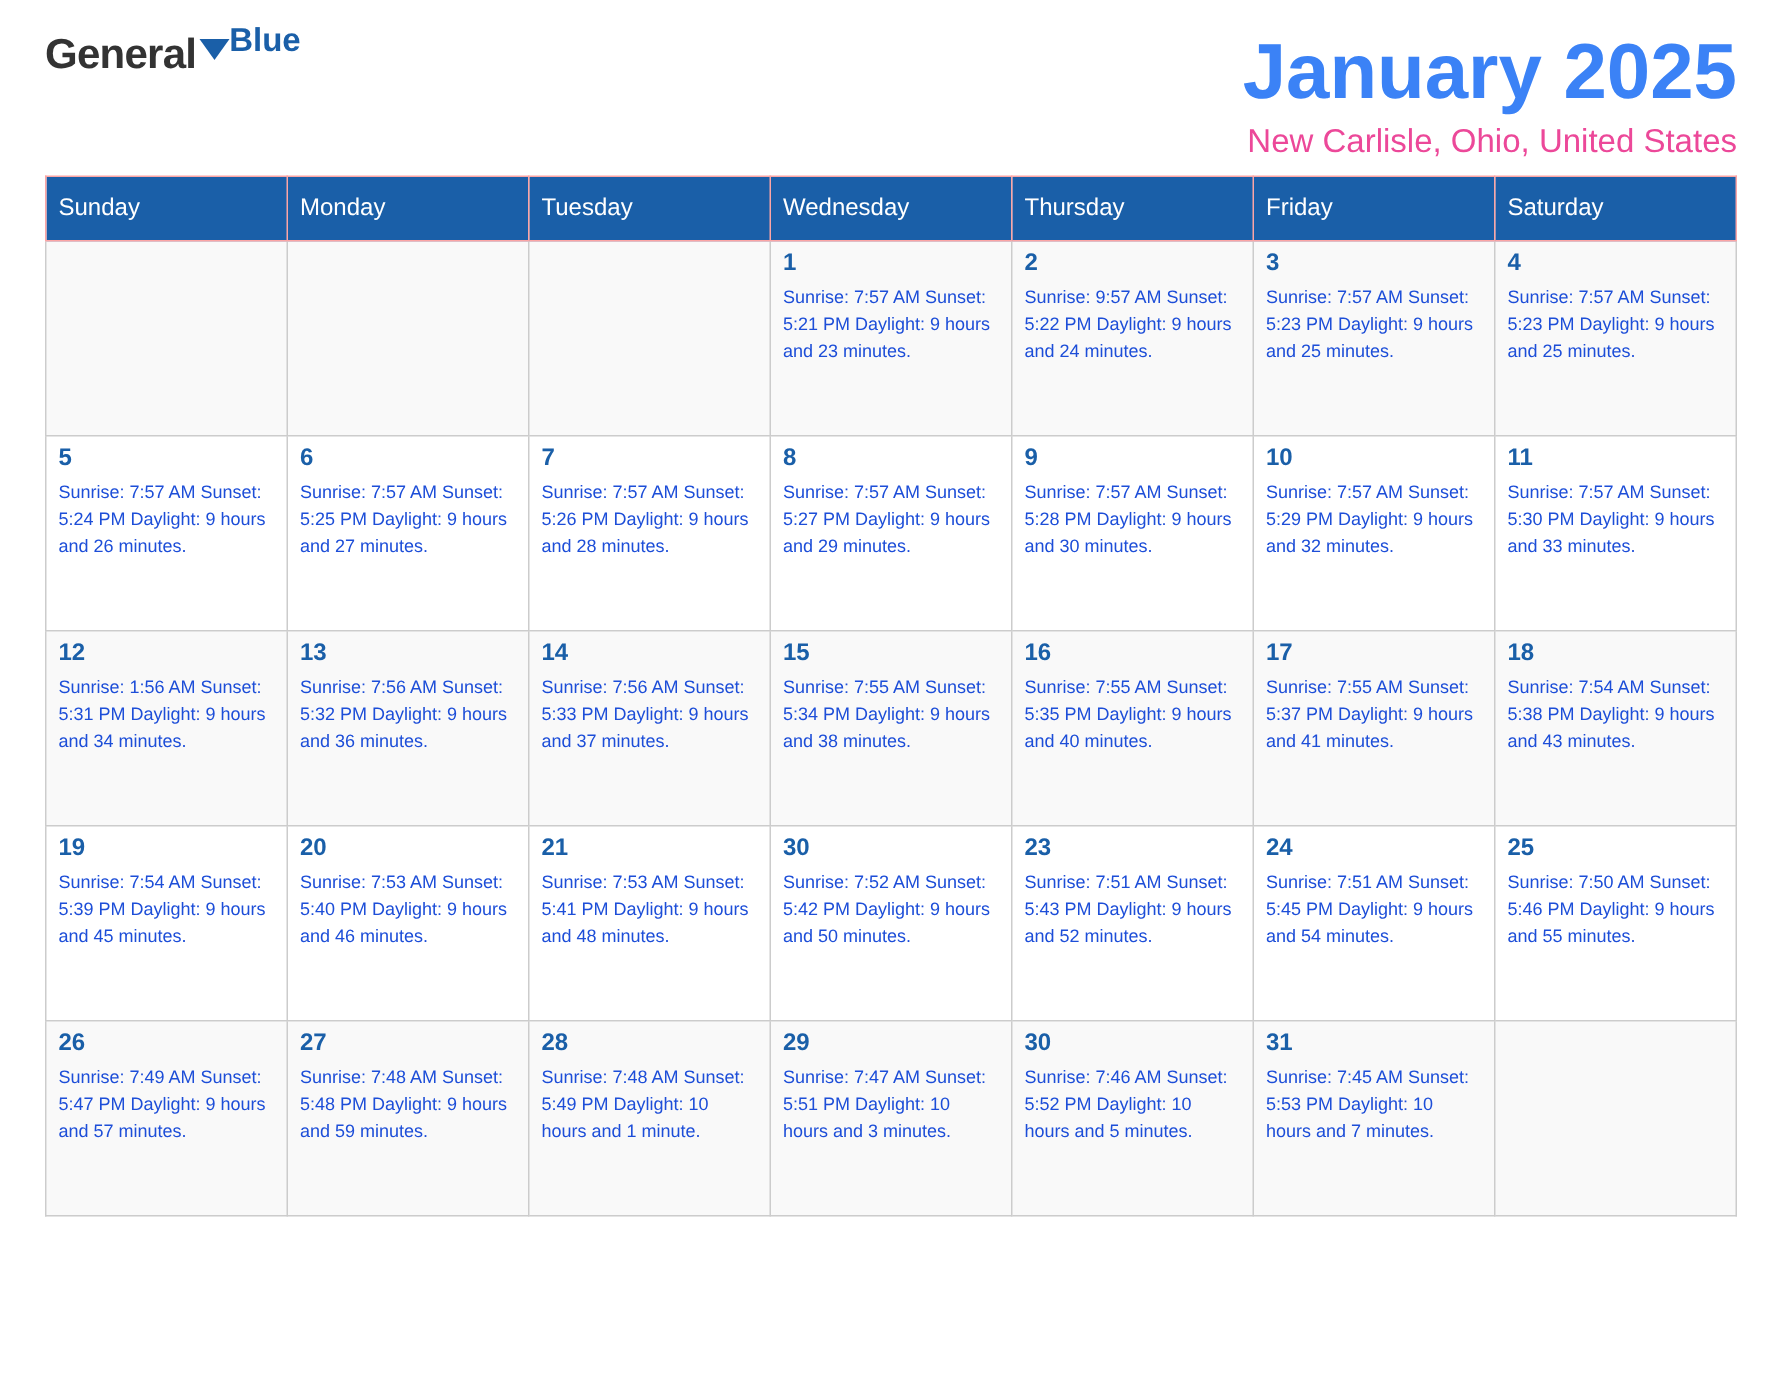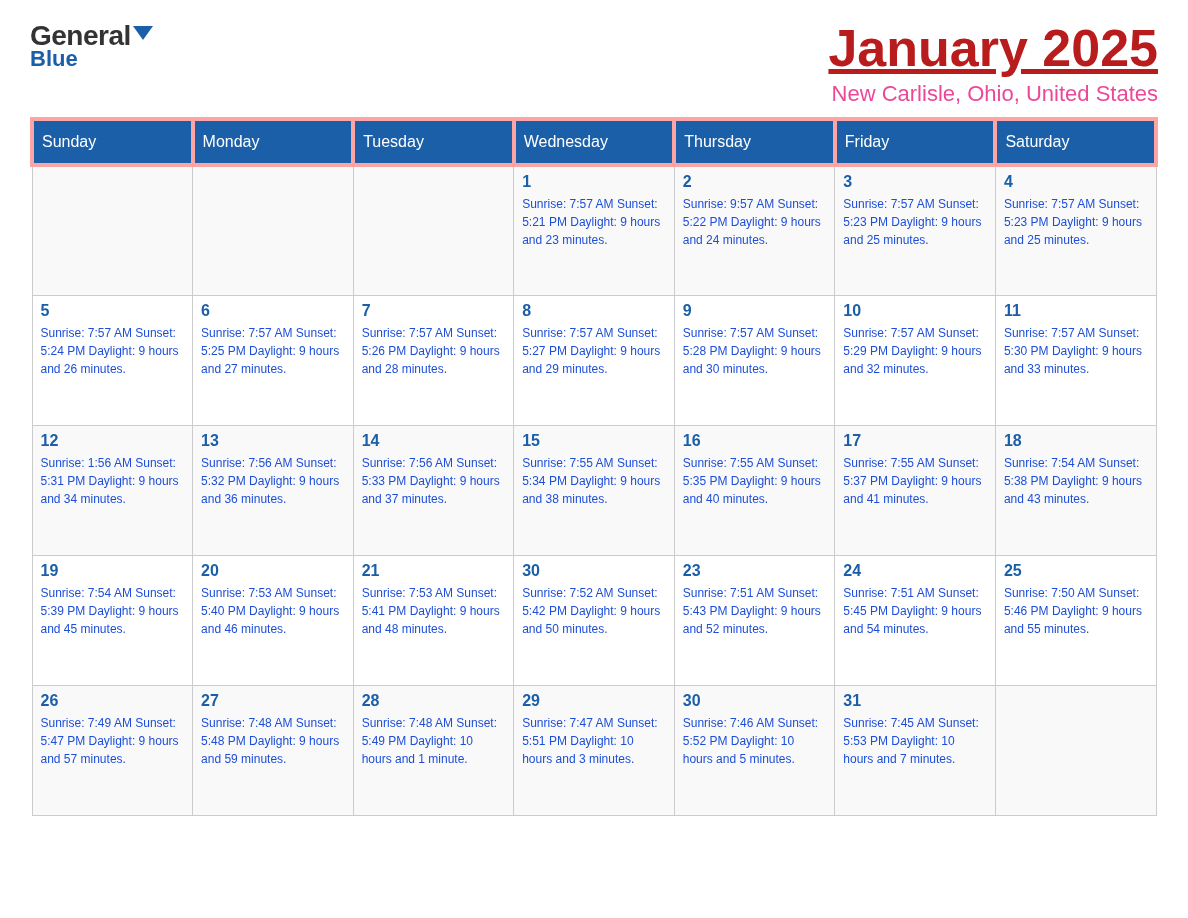--- a/index.html
+++ b/index.html
@@ -11,21 +11,21 @@
       min-height: 918px;
     }
     .header {
       display: flex;
       justify-content: space-between;
       align-items: flex-start;
       margin-bottom: 10px;
     }
     .logo {
       display: flex;
-      flex-direction: column;
+      flex-direction: row;
       align-items: flex-start;
     }
     .logo-text-general {
       font-size: 28px;
       font-weight: bold;
       color: #333;
       letter-spacing: -0.5px;
     }
     .logo-text-blue {
       font-size: 22px;
@@ -44,43 +44,42 @@
       vertical-align: middle;
       position: relative;
       top: -3px;
     }
     .title-block {
       text-align: right;
     }
     .title-block h1 {
       font-size: 52px;
       font-weight: bold;
-      color: #b91c1c;
+      color: #3b82f6;
       line-height: 1.1;
-      text-decoration: underline;
     }
     .title-block h2 {
       font-size: 22px;
       font-weight: normal;
       color: #ec4899;
       margin-top: 4px;
     }
     .calendar {
       width: 100%;
       border-collapse: collapse;
       margin-top: 8px;
     }
     .calendar thead tr th {
       background-color: #1a5fa8;
       color: #fff;
       font-size: 16px;
       font-weight: normal;
       padding: 12px 8px;
       text-align: left;
-      border: 4px solid #fca5a5;
+      border: 1px solid #fca5a5;
     }
     .calendar tbody tr td {
       border: 1px solid #ccc;
       vertical-align: top;
       padding: 6px 8px;
       width: 14.28%;
       min-height: 110px;
       height: 130px;
     }
     .day-number {

